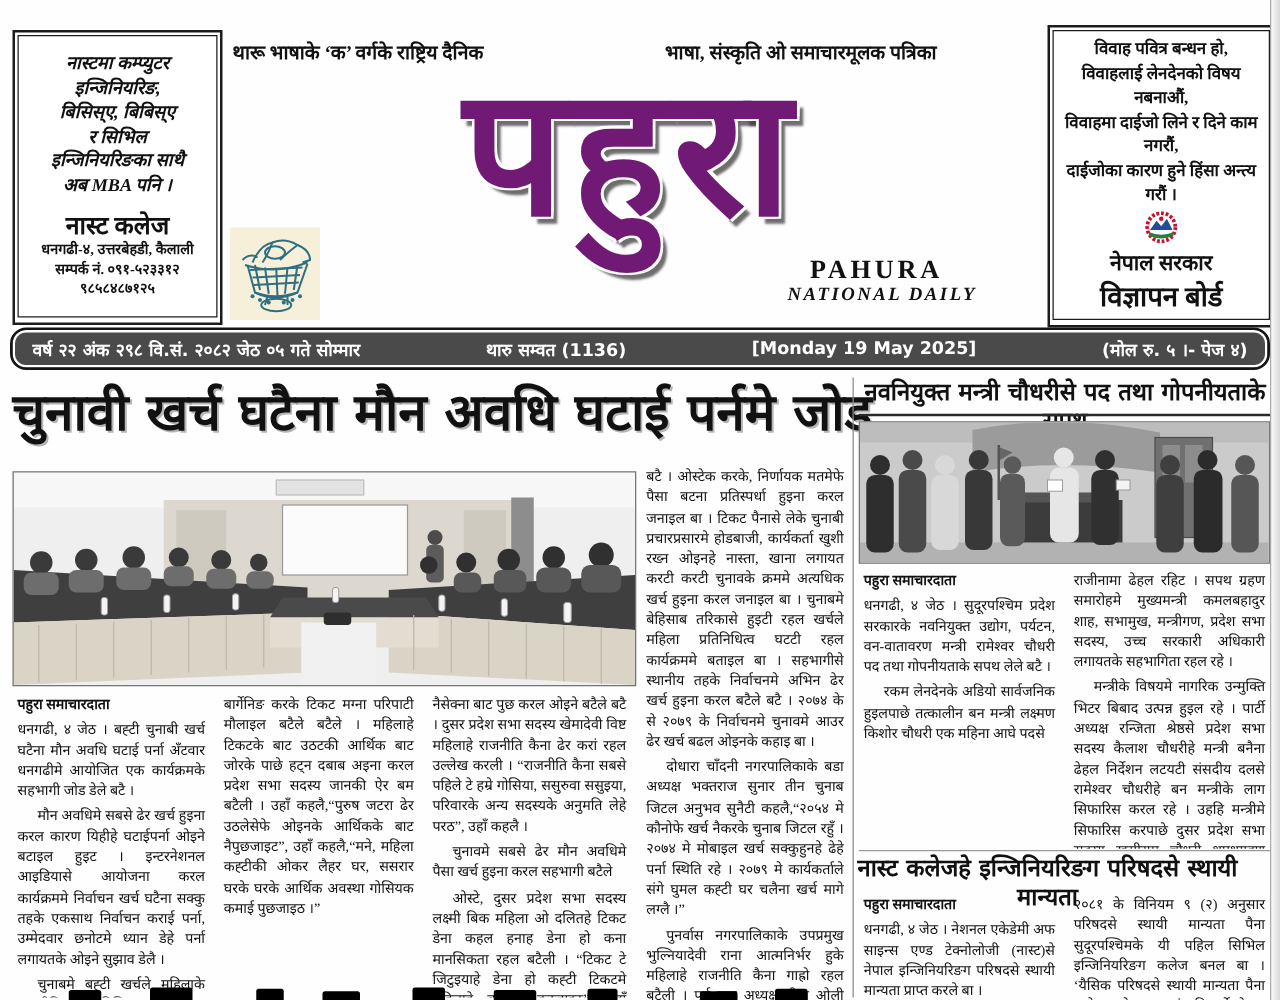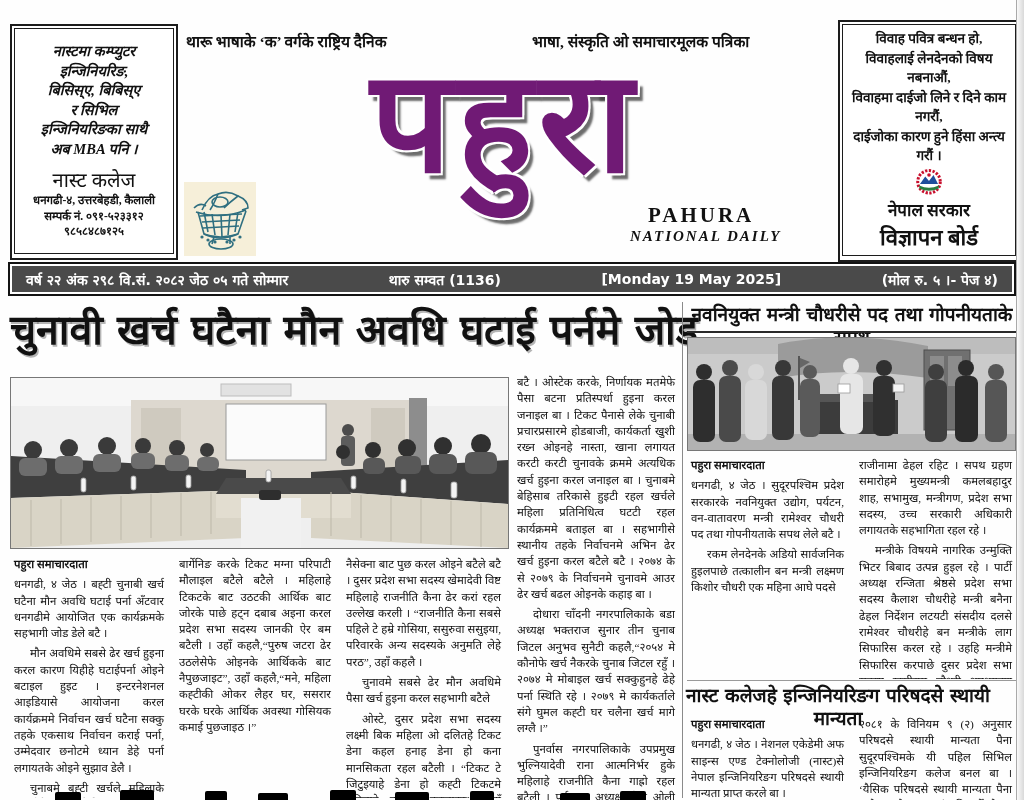--- a/index.html
+++ b/index.html
@@ -1,27 +1,27 @@
 <!DOCTYPE html>
 <html><head>
 <meta charset="utf-8">
 <style>
   html,body{margin:0;padding:0;background:#ffffff;}
   .page{position:relative;width:1024px;height:800px;background:#fefefe;overflow:hidden;
         font-family:"Liberation Serif","DejaVu Serif",serif;color:#111;}
   .abs{position:absolute;}
-  .sans{font-family:"DejaVu Sans","Liberation Sans",sans-serif;}
+  .sans{font-family:"DejaVu Sans","Liberation Sans",sans-serif;border-radius:13px;}
 
   
   .ad-box{border:2px solid #1c1c1c;background:#fff;}
   .ad-box .inner{border:1px solid #1c1c1c;margin:2px;height:calc(100% - 6px);
                  display:flex;flex-direction:column;align-items:center;justify-content:center;
                  text-align:center;padding:4px 6px;box-sizing:border-box;}
   .ad-line{font-weight:bold;font-style:italic;font-size:14.5px;line-height:1.35;}
-  .ad-college{font-weight:normal;font-size:20px;margin-top:7px;font-style:normal;}
+  .ad-college{font-weight:bold;font-size:20px;margin-top:7px;font-style:normal;}
   .ad-small{font-weight:bold;font-size:11.5px;line-height:1.35;}
   .rad-line{font-weight:bold;font-size:13.5px;line-height:1.45;}
   .rad-org{font-weight:bold;font-size:17px;margin-top:2px;}
   .rad-board{font-weight:bold;font-size:22px;}
 
   
   .tagline{font-weight:bold;font-size:15.5px;white-space:nowrap;}
   .masthead{font-weight:bold;font-size:142px;line-height:1;letter-spacing:6px;text-align:center;
             color:#701a75;text-shadow:-2px -2px 0 #fff,2px -2px 0 #fff,-2px 2px 0 #fff,2px 2px 0 #fff,
             5px 6px 2px rgba(60,60,60,.75);font-family:Liberation Serif, serif;}

